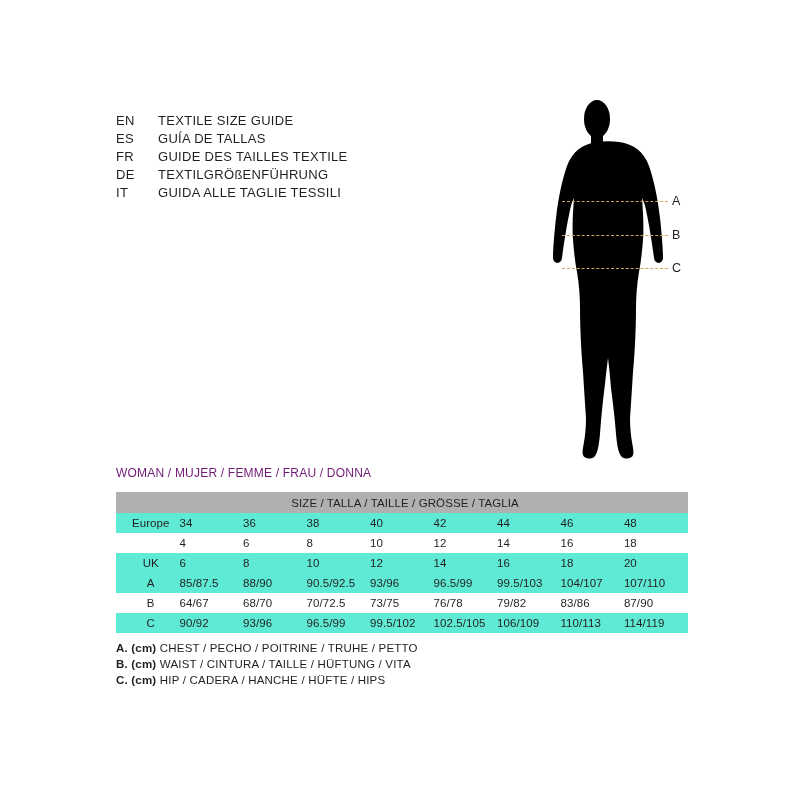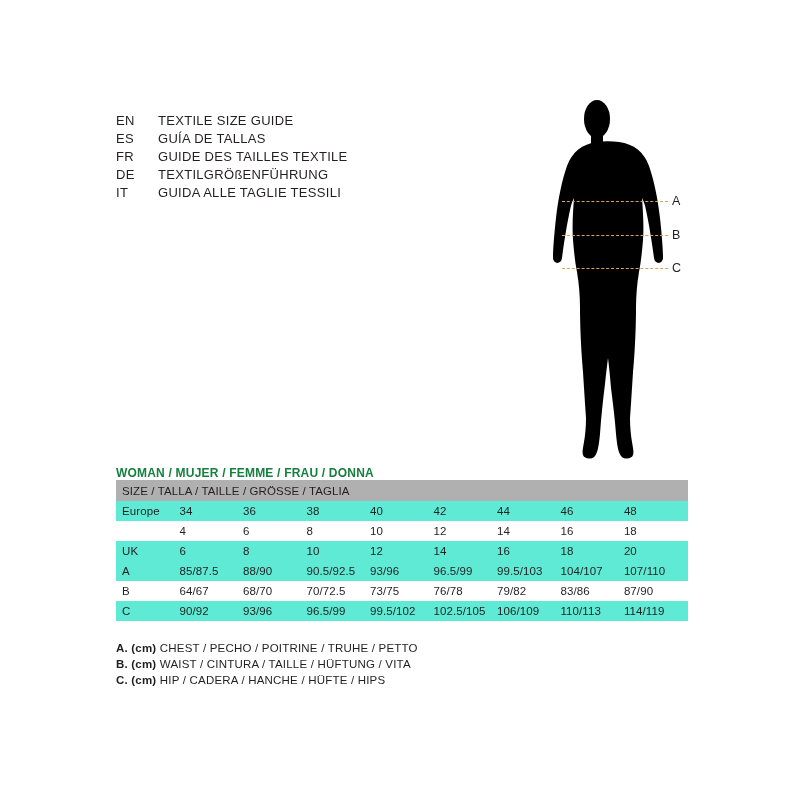--- a/index.html
+++ b/index.html
@@ -71,38 +71,38 @@
 
   
   .table-section {
     position: absolute;
     left: 116px;
     top: 466px;
     width: 572px;
   }
   .woman-title {
     font-size: 12px;
-    font-weight: bold;
+    font-weight: normal;
     letter-spacing: 0.2px;
-    margin-bottom: 0;
-    color: #15803d;
+    margin-bottom: 12px;
+    color: #701a75;
   }
   table.size-table {
     border-collapse: collapse;
     width: 572px;
     table-layout: fixed;
     font-size: 11.5px;
   }
   table.size-table td {
     padding: 2px 0 2px 0;
     height: 16px;
     color: #231f20;
     letter-spacing: 0.1px;
   }
-  .col-label { width: 100px; padding-left: 6px !important; }
+  .col-label { width: 100px; padding-left: 6px !important; text-align: center; }
   .col-val { width: 59px; text-align: left; }
 
   tr.head-row td {
     background: #b0b0b0;
     font-size: 11.5px;
     height: 17px;
     font-weight: normal;
   }
   tr.shade td { background: #5eead4; }
   tr.plain td { background: #ffffff; }

